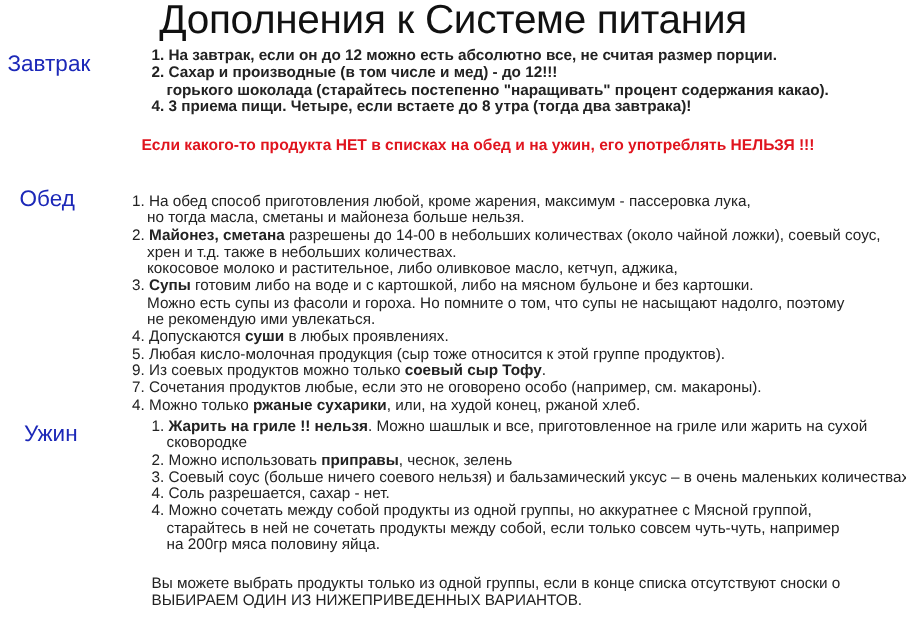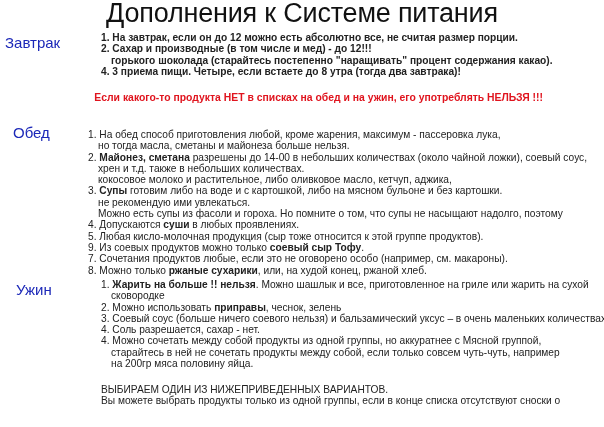--- a/index.html
+++ b/index.html
@@ -31,37 +31,37 @@
 <div class="warning">Если какого-то продукта НЕТ в списках на обед и на ужин, его употреблять НЕЛЬЗЯ !!!</div>
 
 <div class="section-label" style="left:13px;top:124px;">Обед</div>
 <div class="list" id="lunch-list" style="left:88px;top:109px;margin-top:20px;">
     <div class="item"><span>1. На обед способ приготовления любой, кроме жарения, максимум - пассеровка лука,</span><span class="em"></span><span></span></div>
     <div class="item cont">но тогда масла, сметаны и майонеза больше нельзя.</div>
     <div class="item"><span>2.  </span><span class="em">Майонез, сметана</span><span> разрешены до 14-00 в небольших количествах (около чайной ложки), соевый соус,</span></div>
     <div class="item cont">хрен и т.д. также в небольших количествах.</div>
     <div class="item cont">кокосовое молоко и растительное, либо оливковое масло, кетчуп, аджика,</div>
     <div class="item"><span>3. </span><span class="em">Супы</span><span> готовим либо на воде и с картошкой, либо на мясном бульоне и без картошки.</span></div>
+    <div class="item cont">Можно есть супы из фасоли и гороха. Но помните о том, что супы не насыщают надолго, поэтому</div>
     <div class="item cont">не рекомендую ими увлекаться.</div>
-    <div class="item cont">Можно есть супы из фасоли и гороха. Но помните о том, что супы не насыщают надолго, поэтому</div>
     <div class="item"><span>4. Допускаются </span><span class="em">суши</span><span> в любых проявлениях.</span></div>
     <div class="item"><span>5. Любая кисло-молочная продукция (сыр тоже относится к этой группе продуктов).</span><span class="em"></span><span></span></div>
     <div class="item"><span>9. Из соевых продуктов можно только </span><span class="em">соевый сыр Тофу</span><span>.</span></div>
     <div class="item"><span>7. Сочетания продуктов любые, если это не оговорено особо (например, см. макароны).</span><span class="em"></span><span></span></div>
-    <div class="item"><span>8. Можно только </span><span class="em">ржаные сухарики</span><span>, или, на худой конец, ржаной хлеб.</span></div>
+    <div class="item"><span>4. Можно только </span><span class="em">ржаные сухарики</span><span>, или, на худой конец, ржаной хлеб.</span></div>
   </div>
 
 <div class="section-label" style="left:16px;top:281px;">Ужин</div>
 <div class="list" id="dinner-list" style="left:101px;top:279px;">
-    <div class="item"><span>1. </span><span class="em">Жарить на больше !! нельзя</span><span>. Можно шашлык и все, приготовленное на гриле или жарить на сухой</span></div>
+    <div class="item"><span>1. </span><span class="em">Жарить на гриле !! нельзя</span><span>. Можно шашлык и все, приготовленное на гриле или жарить на сухой</span></div>
     <div class="item cont">сковородке</div>
     <div class="item"><span>2. Можно использовать </span><span class="em">приправы</span><span>, чеснок, зелень</span></div>
     <div class="item"><span>3. Соевый соус (больше ничего соевого нельзя) и бальзамический уксус – в очень маленьких количествах.</span><span class="em"></span><span></span></div>
     <div class="item"><span>4. Соль разрешается, сахар - нет.</span><span class="em"></span><span></span></div>
     <div class="item"><span>4. Можно сочетать между собой продукты из одной группы, но аккуратнее с Мясной группой,</span><span class="em"></span><span></span></div>
     <div class="item cont">старайтесь в ней не сочетать продукты между собой, если только совсем чуть-чуть, например</div>
     <div class="item cont">на 200гр мяса половину яйца.</div>
   </div>
 
 <div class="list" style="left:101px;top:384px;">
+  <div class="item"> Вы можете выбрать продукты только из одной группы, если в конце списка отсутствуют сноски о</div>
   <div class="item">ВЫБИРАЕМ ОДИН ИЗ НИЖЕПРИВЕДЕННЫХ ВАРИАНТОВ.</div>
-  <div class="item"> Вы можете выбрать продукты только из одной группы, если в конце списка отсутствуют сноски о</div>
 </div>
 
 </body></html>

